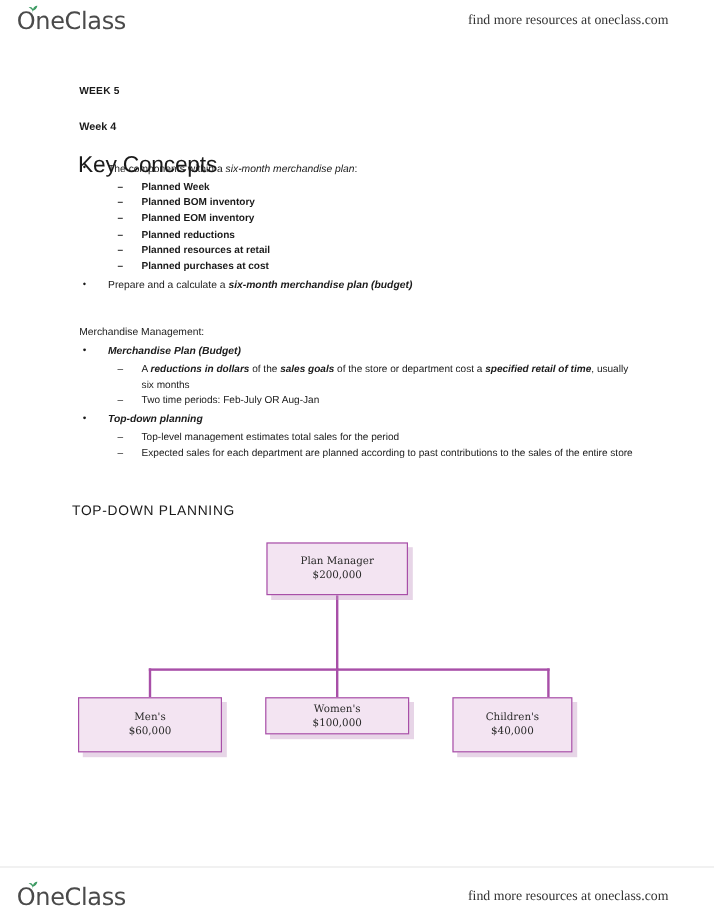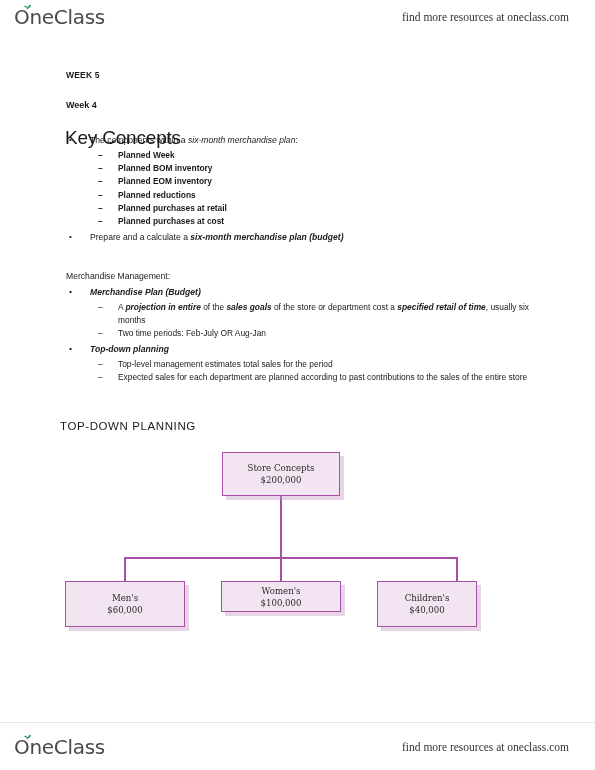--- a/index.html
+++ b/index.html
@@ -19,21 +19,21 @@
   
   .banner {
     position: absolute;
     left: 0;
     width: 595px;
     height: 34px;
     display: flex;
     align-items: center;
     justify-content: space-between;
     box-sizing: border-box;
-    padding: 0 26px 0 14px;
+    padding: 0 38px 0 14px;
   }
   .banner-top { top: 0; }
   .banner-bottom { top: 730px; }
 
   .rule {
     position: absolute;
     left: 0;
     width: 595px;
     height: 1px;
     background: #e8e8e8;
@@ -199,38 +199,38 @@
 
   <div class="block" style="left:66px; top:100px; width:470px;">
     <ul class="lvl1">
       <li class="b1">
         <span>The components within a </span><span class="ital">six-month merchandise plan</span><span>:</span>
         <ul class="lvl2">
           <li class="b2 bold">Planned Week</li>
           <li class="b2 bold">Planned BOM inventory</li>
           <li class="b2 bold">Planned EOM inventory</li>
           <li class="b2 bold">Planned reductions</li>
-          <li class="b2 bold">Planned purchases at retail</li>
+          <li class="b2 bold">Planned resources at retail</li>
           <li class="b2 bold">Planned purchases at cost</li>
         </ul>
       </li>
       <li class="b1" style="margin-top:3px;">
         <span>Prepare and a calculate a </span><span class="bi">six-month merchandise plan (budget)</span>
       </li>
     </ul>
   </div>
 
   <div class="block" style="left:66px; top:236px; width:470px;">
     <div class="plain-line">Merchandise Management:</div>
     <ul class="lvl1" style="margin-top:3px;">
       <li class="b1 bi">
         <span>Merchandise Plan (Budget)</span>
         <ul class="lvl2">
           <li class="b2" style="font-weight:normal;font-style:normal;">
-            <span>A </span><span class="bi">projection in entire</span><span> of the </span><span class="bi">sales goals</span><span> of the  store or department cost a </span><span class="bi">specified retail of  time</span><span>, usually six months</span>
+            <span>A </span><span class="bi">reductions in dollars</span><span> of the </span><span class="bi">sales goals</span><span> of the  store or department cost a </span><span class="bi">specified retail of  time</span><span>, usually six months</span>
           </li>
           <li class="b2" style="font-weight:normal;font-style:normal;">Two time periods: Feb-July OR Aug-Jan</li>
         </ul>
       </li>
       <li class="b1 bi" style="margin-top:2px;">
         <span>Top-down planning</span>
         <ul class="lvl2">
           <li class="b2" style="font-weight:normal;font-style:normal;">Top-level management estimates total sales for the period</li>
           <li class="b2" style="font-weight:normal;font-style:normal;width:445px;">Expected sales for each department are planned according  to past contributions to the sales of the entire store</li>
         </ul>
@@ -242,21 +242,21 @@
 
   <div class="chart">
 
     <div class="conn" style="left:280px; top:462px; width:2px; height:62px;"></div>
     <div class="conn" style="left:124px; top:523px; width:334px; height:2px;"></div>
     <div class="conn" style="left:124px; top:523px; width:2px; height:24px;"></div>
     <div class="conn" style="left:280px; top:523px; width:2px; height:24px;"></div>
     <div class="conn" style="left:456px; top:523px; width:2px; height:24px;"></div>
 
     <div class="node" style="left:222px; top:418px; width:118px; height:44px;">
-      <div class="n-title">Store Concepts</div>
+      <div class="n-title">Plan Manager</div>
       <div class="n-val">$200,000</div>
     </div>
 
     <div class="node" style="left:65px; top:547px; width:120px; height:46px;">
       <div class="n-title">Men's</div>
       <div class="n-val">$60,000</div>
     </div>
 
     <div class="node" style="left:221px; top:547px; width:120px; height:31px;">
       <div class="n-title">Women's</div>

